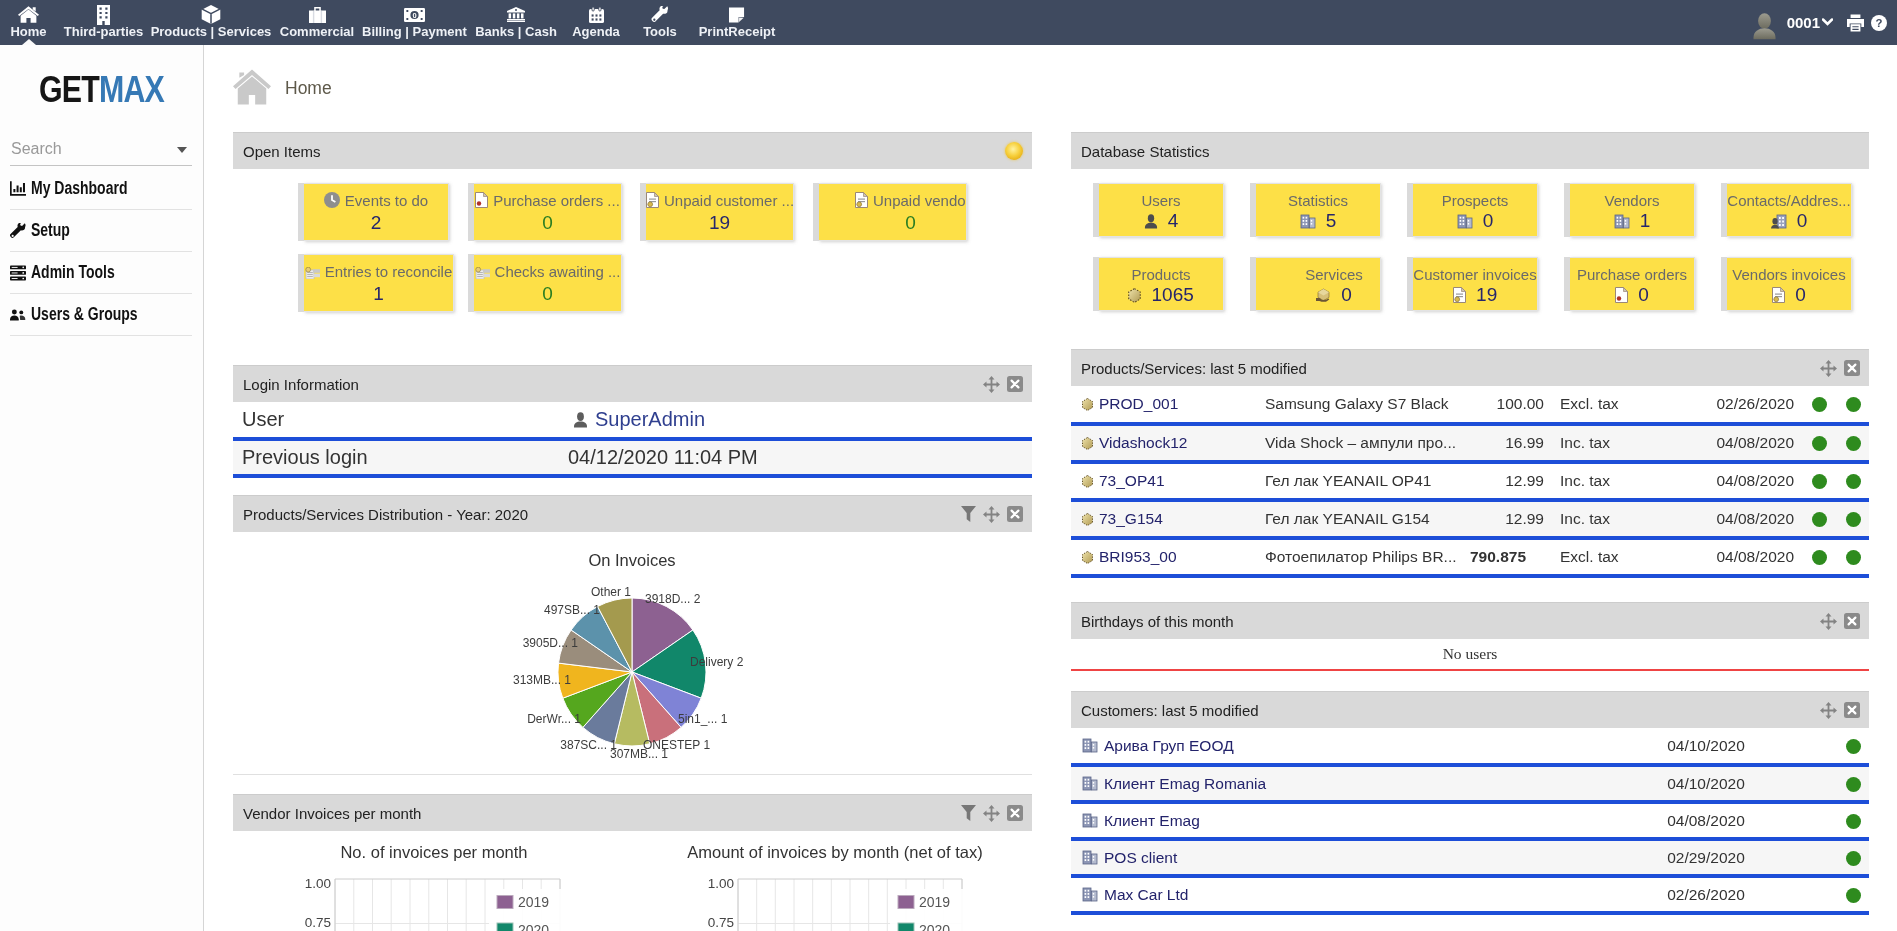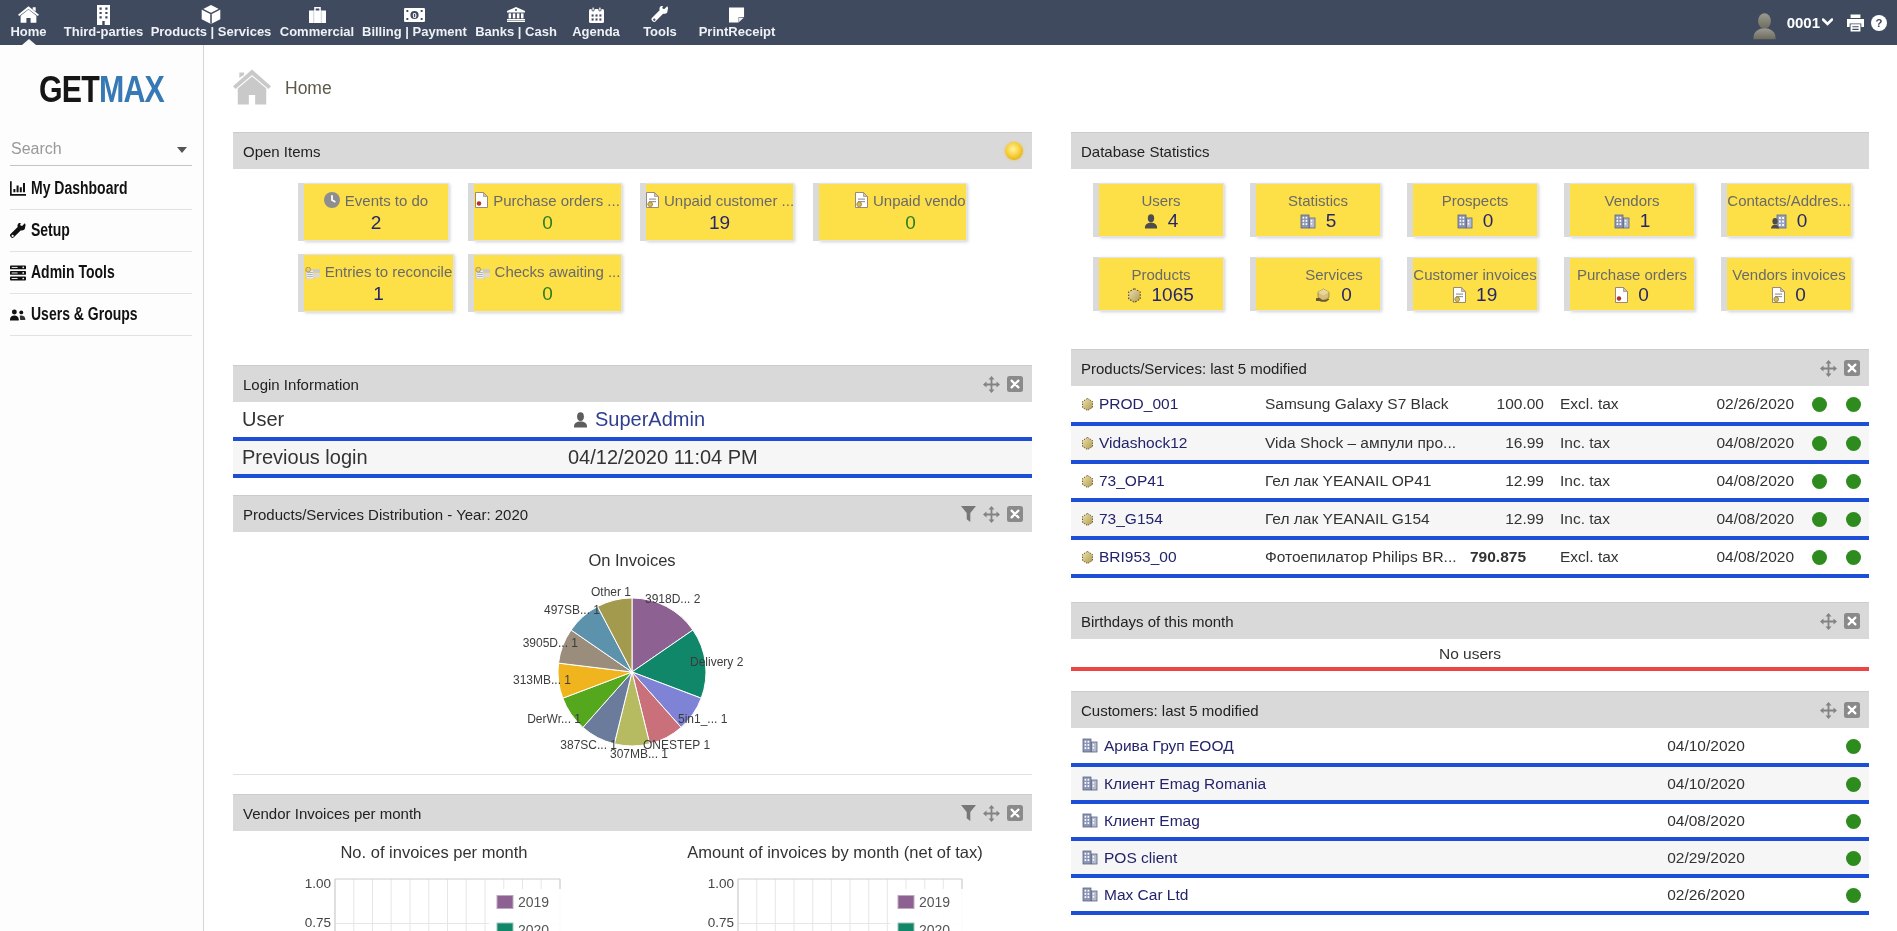--- a/index.html
+++ b/index.html
@@ -711,21 +711,21 @@
               <path fill="#838383" d="M8.5 0l3 3.4h-2.1v4.1h4.1V5.4L17 8.5l-3.5 3.1v-2.1h-4.1v4.1h2.1l-3 3.4-3-3.4h2.1v-4.1H3.5v2.1L0 8.5l3.5-3.1v2.1h4.1V3.4H5.5z"></path>
             </svg>
           </span>
         <span class="pico">
             <svg width="16" height="16" viewBox="0 0 16 16">
               <rect width="16" height="16" rx="2.5" fill="#8a8a8a"></rect>
               <path d="M4.6 4.6l6.8 6.8M11.4 4.6l-6.8 6.8" stroke="#fff" stroke-width="2.2" stroke-linecap="round"></path>
             </svg>
           </span>
       </div>
-      <div style="height:32px; text-align:center; font-size:15.5px; line-height:30px; border-bottom:4px solid #ef4444;">No users</div>
+      <div style="height:32px; text-align:center; font-size:15.5px; line-height:30px; border-bottom:2px solid #ef4444;font-family:Liberation Serif, serif;">No users</div>
       <div style="height:20px"></div>
       <div class="phead">Customers: last 5 modified<span class="sp"></span>
         <span class="pico">
             <svg width="17" height="17" viewBox="0 0 17 17">
               <path fill="#838383" d="M8.5 0l3 3.4h-2.1v4.1h4.1V5.4L17 8.5l-3.5 3.1v-2.1h-4.1v4.1h2.1l-3 3.4-3-3.4h2.1v-4.1H3.5v2.1L0 8.5l3.5-3.1v2.1h4.1V3.4H5.5z"></path>
             </svg>
           </span>
         <span class="pico">
             <svg width="16" height="16" viewBox="0 0 16 16">
               <rect width="16" height="16" rx="2.5" fill="#8a8a8a"></rect>

